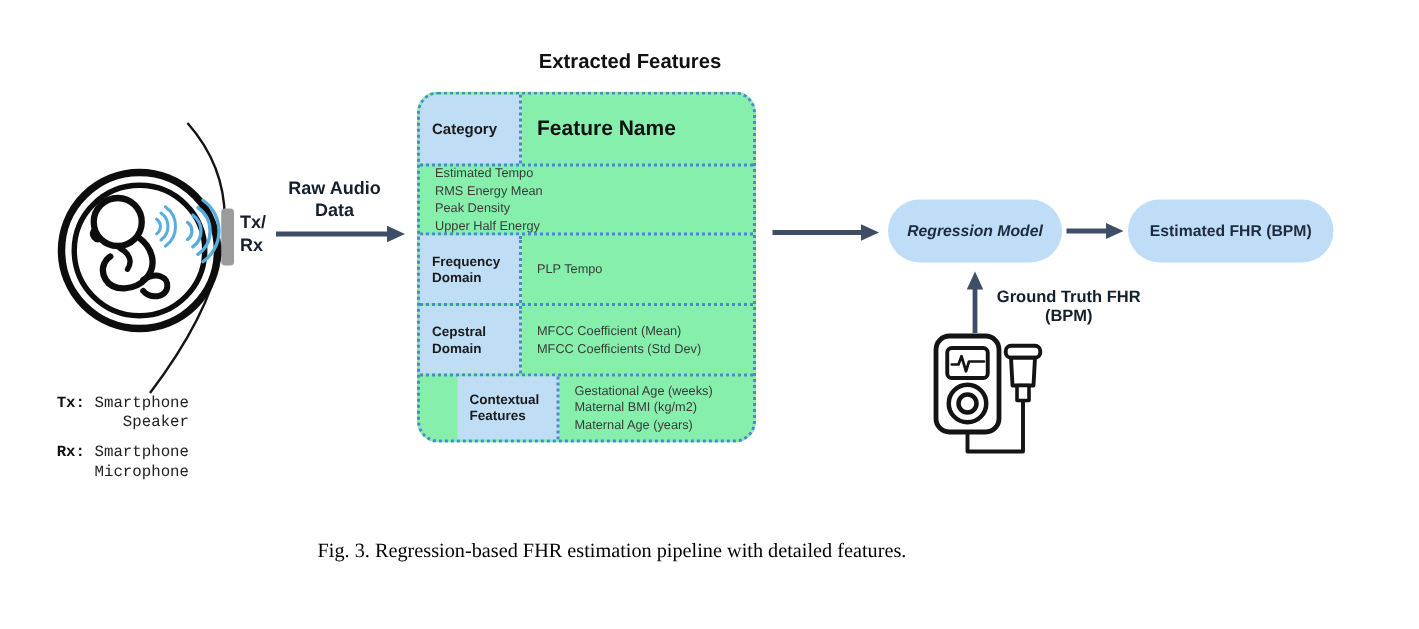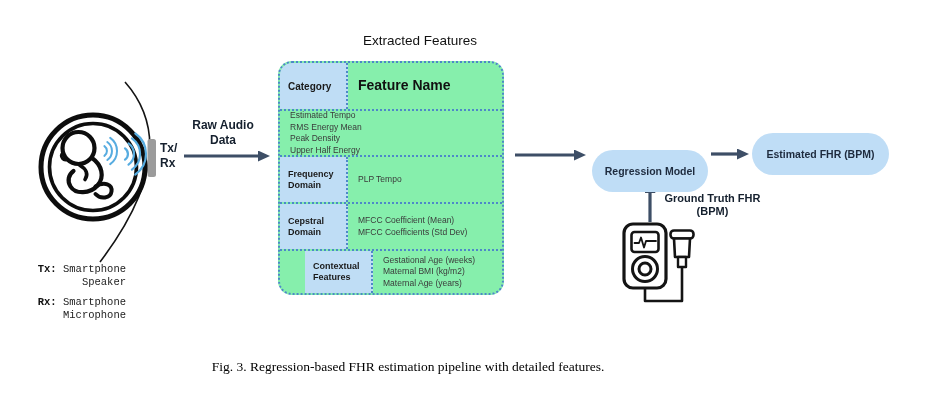--- a/index.html
+++ b/index.html
@@ -7,35 +7,35 @@
     position:relative;width:946px;height:419px;background:#ffffff;
     font-family:"Liberation Sans",sans-serif;color:#1b1b1b;overflow:hidden;
   }
   .abs{position:absolute;}
   svg{display:block;}
 
   
   .bold-label{font-weight:bold;color:#15202e;}
   #raw-audio-label{left:176px;top:118px;width:94px;text-align:center;font-size:12px;line-height:14.5px;}
   #txrx-label{left:160px;top:141px;font-size:12px;line-height:15px;}
-  #diagram-title{left:320px;top:33px;width:200px;text-align:center;font-size:13.5px;font-weight:normal;color:#111;}
+  #diagram-title{left:320px;top:33px;width:200px;text-align:center;font-size:13.5px;font-weight:bold;color:#111;}
   #ground-truth-label{left:650px;top:192px;width:125px;text-align:center;font-size:11px;line-height:13px;}
   #legend{left:30px;top:263px;width:96px;text-align:right;font-size:10.5px;line-height:13px;color:#222;font-family:Liberation Mono, monospace;}
   #legend p{margin:0 0 7px 0;}
   #legend b{color:#111;}
   #caption{left:188px;top:359px;width:440px;text-align:center;
     font-family:"Liberation Serif",serif;font-size:13.5px;color:#000;}
 
   
   .pill{
     height:42px;border-radius:21px;background:#BFDDF6;
     display:flex;align-items:center;justify-content:center;
     font-size:10.5px;font-weight:bold;color:#1E2B3E;
   }
-  #regression-pill{left:592px;top:150px;width:116px;}
+  #regression-pill{left:592px;top:133px;width:116px;font-style:italic;}
   #estimated-pill{left:752px;top:133px;width:137px;}
 
   
   #features-table{
     left:278px;top:61px;width:226px;height:234px;
     border:2px dotted #4D88C8;border-radius:14px;overflow:hidden;
     background:#86efac;box-sizing:border-box;display:flex;flex-direction:column;
   }
   .trow{display:flex;box-sizing:border-box;}
   .trow + .trow{border-top:2px dotted #4D88C8;}

